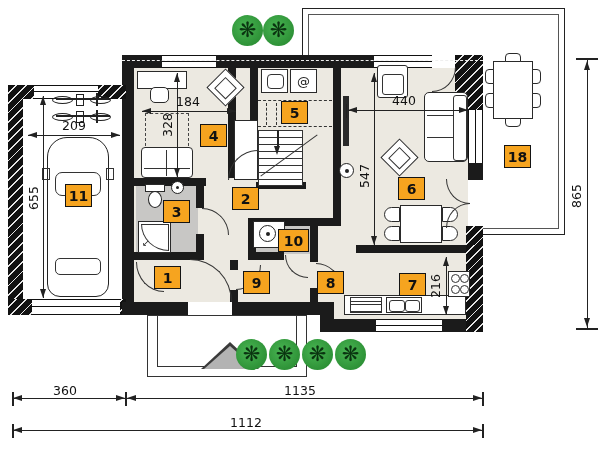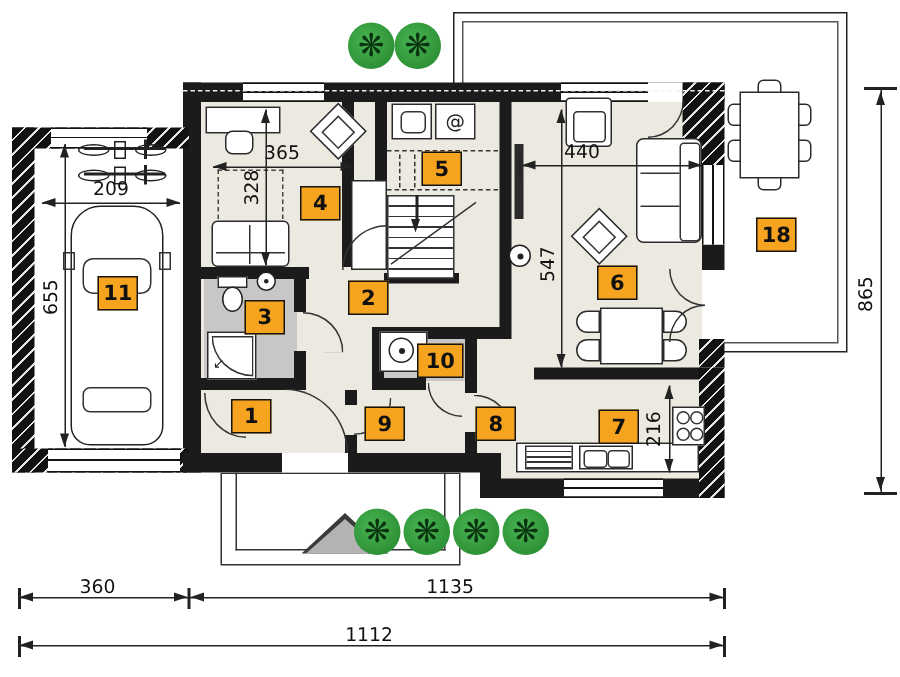--- a/index.html
+++ b/index.html
@@ -245,32 +245,32 @@
   <div class="dimt" style="left:50px;top:118px;width:48px;">209</div>
 
   <div class="dline" style="left:43px;top:96px;width:1.4px;height:202px;"></div>
   <div class="ah ah-u" style="left:40.2px;top:96px;"></div>
   <div class="ah ah-d" style="left:40.2px;top:289px;"></div>
   <div class="vdimt" style="left:26px;top:172px;height:52px;">655</div>
 
   <div class="dline" style="left:142px;top:111px;width:94px;height:1.4px;"></div>
   <div class="ah ah-l" style="left:142px;top:108.3px;"></div>
   <div class="ah ah-r" style="left:227px;top:108.3px;"></div>
-  <div class="dimt" style="left:164px;top:94px;width:48px;">365</div>
+  <div class="dimt" style="left:164px;top:94px;width:48px;">184</div>
 
   <div class="dline" style="left:177px;top:73px;width:1.4px;height:104px;"></div>
   <div class="ah ah-u" style="left:174.2px;top:73px;"></div>
   <div class="ah ah-d" style="left:174.2px;top:168px;"></div>
   <div class="vdimt" style="left:160px;top:100px;height:50px;">328</div>
 
   <div class="dline" style="left:348px;top:110px;width:120px;height:1.4px;"></div>
   <div class="tick" style="left:346px;top:104px;width:1.4px;height:14px;"></div>
   <div class="ah ah-l" style="left:348px;top:107.3px;"></div>
   <div class="ah ah-r" style="left:459px;top:107.3px;"></div>
-  <div class="dimt" style="left:364px;top:93px;width:48px;text-align:center;">440</div>
+  <div class="dimt" style="left:380px;top:93px;width:48px;text-align:center;">440</div>
 
   <div class="dline" style="left:374px;top:73px;width:1.4px;height:172px;"></div>
   <div class="ah ah-u" style="left:371.2px;top:73px;"></div>
   <div class="ah ah-d" style="left:371.2px;top:236px;"></div>
   <div class="vdimt" style="left:357px;top:150px;height:52px;">547</div>
 
   <div class="dline" style="left:446px;top:257px;width:1.4px;height:58px;"></div>
   <div class="ah ah-u" style="left:443.2px;top:257px;"></div>
   <div class="ah ah-d" style="left:443.2px;top:306px;"></div>
   <div class="vdimt" style="left:428px;top:262px;height:48px;">216</div>

